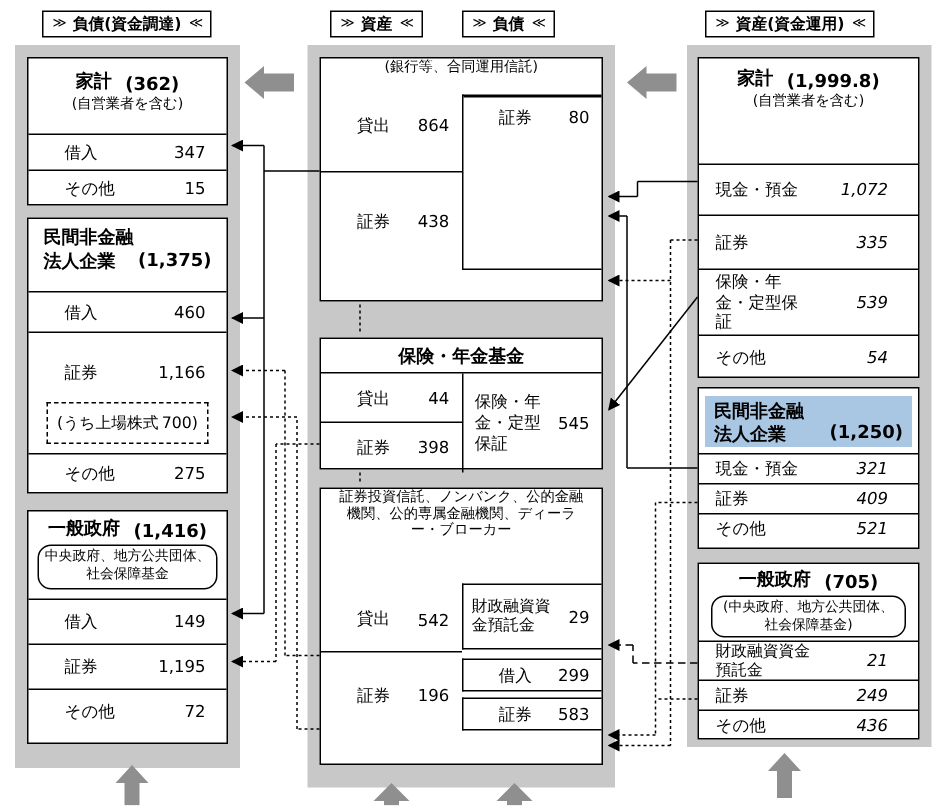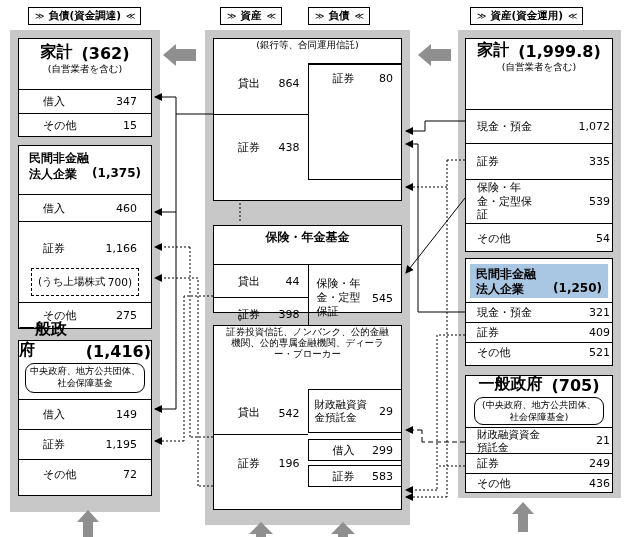--- a/index.html
+++ b/index.html
@@ -10,27 +10,27 @@
   }
   .band { position:absolute; background:#c8c8c8; z-index:1; }
   .box  { position:absolute; background:#fff; border:1px solid #000; z-index:2; }
   .flag {
     position:absolute; top:7px; height:18px; z-index:3;
     border:1px solid #000; background:#fff;
     display:inline-flex; align-items:center; gap:5px; padding:0 6px;
     font-size:10.5px; font-weight:bold; white-space:nowrap;
   }
   .chev { font-size:9px; letter-spacing:-1px; font-weight:normal; }
-  .b-title { font-weight:bold; font-size:16px; display:flex; justify-content:center; align-items:flex-end; gap:9px; }
+  .b-title { font-weight:bold; font-size:12px; display:flex; justify-content:center; align-items:flex-end; gap:9px; }
   .b-sub   { font-size:9.5px; text-align:center; }
   .row { display:flex; justify-content:space-between; align-items:center; border-top:1px solid #000; font-size:11px; }
   .row .lbl { padding-left:24px; }
   .row .val { padding-right:14px; }
   .rrow .lbl { padding-left:11px; }
-  .rrow .val { padding-right:2px; }
+  .rrow .val { padding-right:20px;font-style:italic; }
   .round-sub { border:1px solid #000; border-radius:9px; font-size:9.2px; line-height:1.3; text-align:center; padding:1px 3px; }
   .dash-note { border:1px dashed #000; margin:6px 12px 0 12px; height:28px; display:flex; justify-content:space-between; align-items:center; font-size:10.5px; padding:0 6px; }
   .m-title { font-weight:bold; font-size:12px; text-align:center; }
   .m-sub { font-size:9.5px; text-align:center; line-height:1.18; }
   .m-content { display:flex; font-size:11px; }
   .m-cell-lbl { padding-left:24px; }
   .m-cell-val { padding-right:8px; }
   svg.overlay { position:absolute; left:0; top:0; z-index:5; pointer-events:none; }
 </style>
 </head>
@@ -148,21 +148,21 @@
           <div style="height:28px; border-top:1px solid #000; display:flex; justify-content:space-between; align-items:center;">
             <span class="m-cell-lbl">証券</span>
             <span class="m-cell-val">80</span>
           </div>
         </div>
       </div>
     </div>
   </div>
 
   <div class="box" style="left:213px; top:225px; width:189px; height:88px;">
-    <div class="m-title" style="padding:3px 0 18px; border-bottom:1px solid #000;">保険・年金基金</div>
+    <div class="m-title" style="padding:3px 0 2px; border-bottom:1px solid #000;">保険・年金基金</div>
     <div class="m-content" style="height:66px;">
       <div style="width:50%; display:flex; flex-direction:column;">
         <div style="height:33px; border-bottom:1px solid #000; display:flex; justify-content:space-between; align-items:center;">
           <span class="m-cell-lbl">貸出</span>
           <span class="m-cell-val">44</span>
         </div>
         <div style="flex:1; display:flex; justify-content:space-between; align-items:center;">
           <span class="m-cell-lbl">証券</span>
           <span class="m-cell-val">398</span>
         </div>

